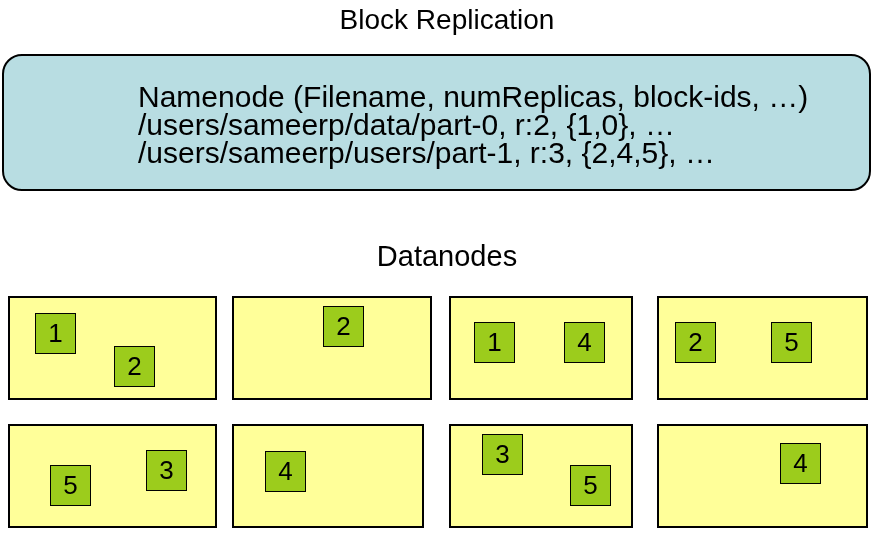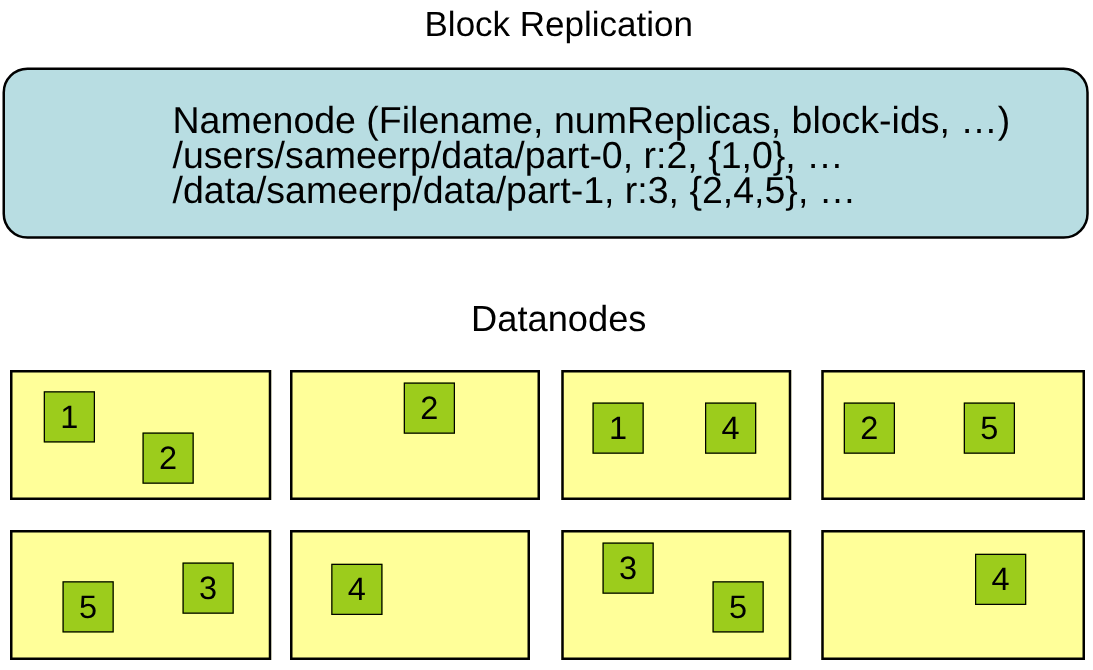--- a/index.html
+++ b/index.html
@@ -78,21 +78,21 @@
 <body>
 
 <div class="canvas">
 
   <div class="title">Block Replication</div>
 
   <div class="namenode">
     <div class="nn-text">
       <div>Namenode (Filename, numReplicas, block-ids, …)</div>
       <div>/users/sameerp/data/part-0, r:2, {1,0}, …</div>
-      <div>/data/sameerp/data/part-1, r:3, {2,4,5}, …</div>
+      <div>/users/sameerp/users/part-1, r:3, {2,4,5}, …</div>
     </div>
   </div>
 
   <div class="dn-label">Datanodes</div>
 
   <div class="datanode" style="left:8px;   top:296px; width:209px;">
       <div class="block" style="left: 25px; top: 15px;">1</div>
       <div class="block" style="left: 104px; top: 48px;">2</div>
     </div>
   <div class="datanode" style="left:232px; top:296px; width:200px;">

